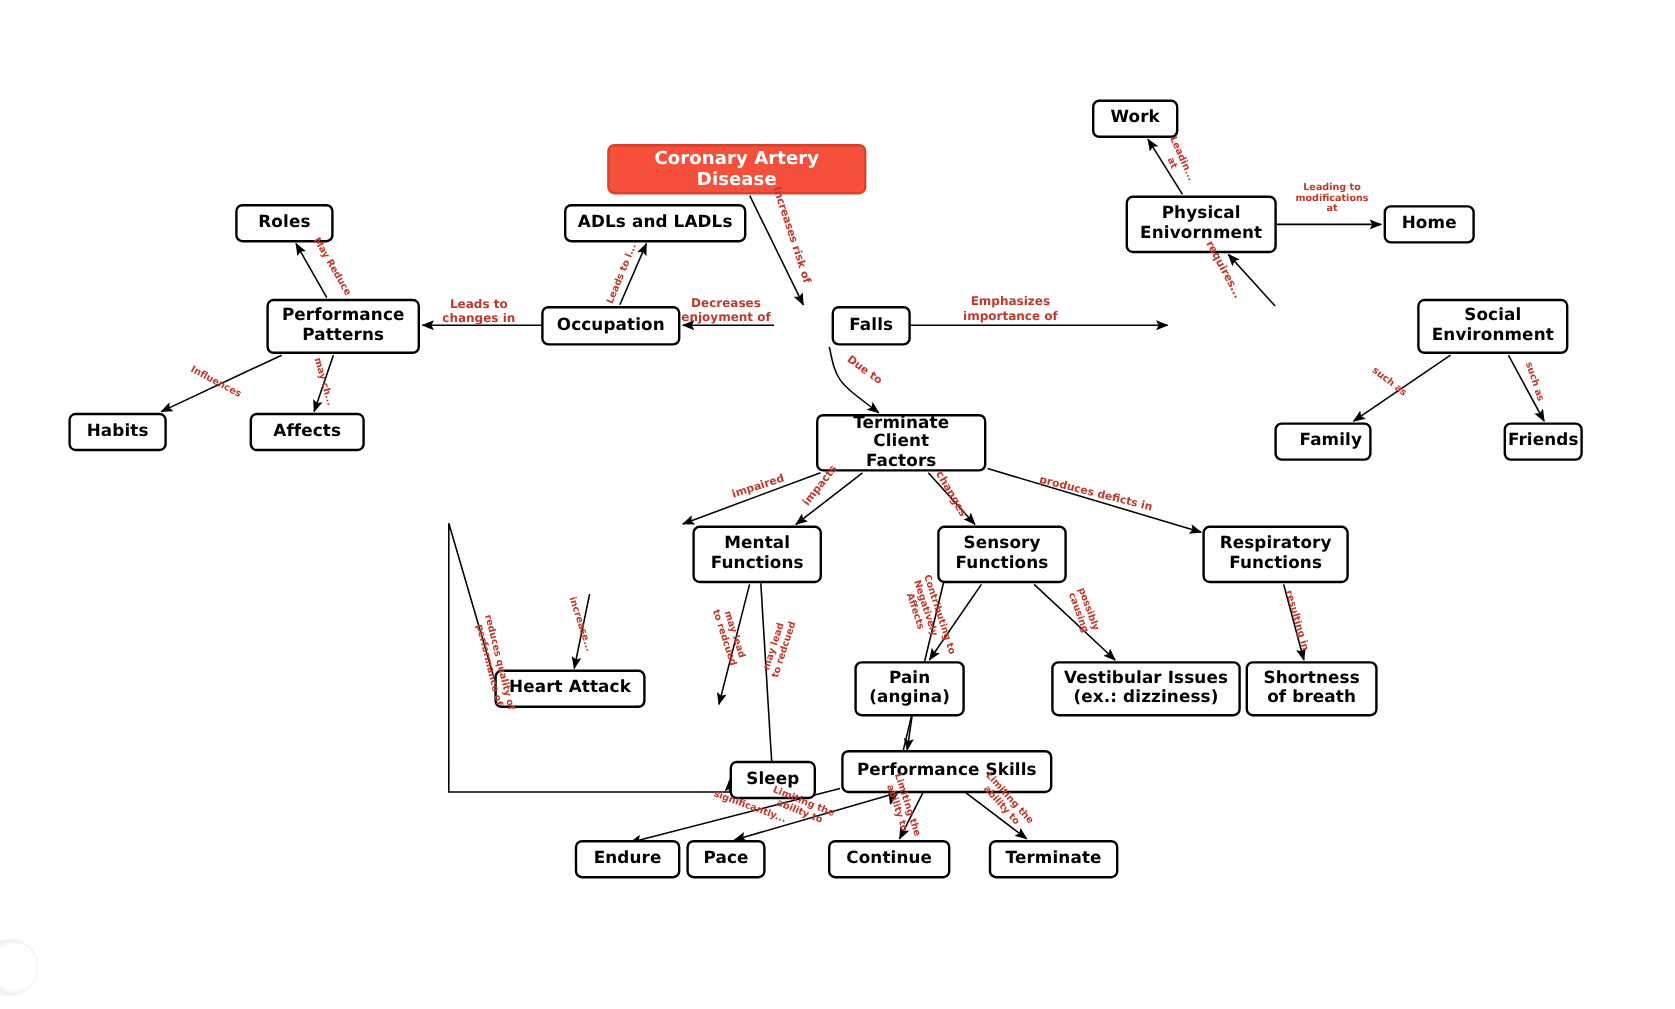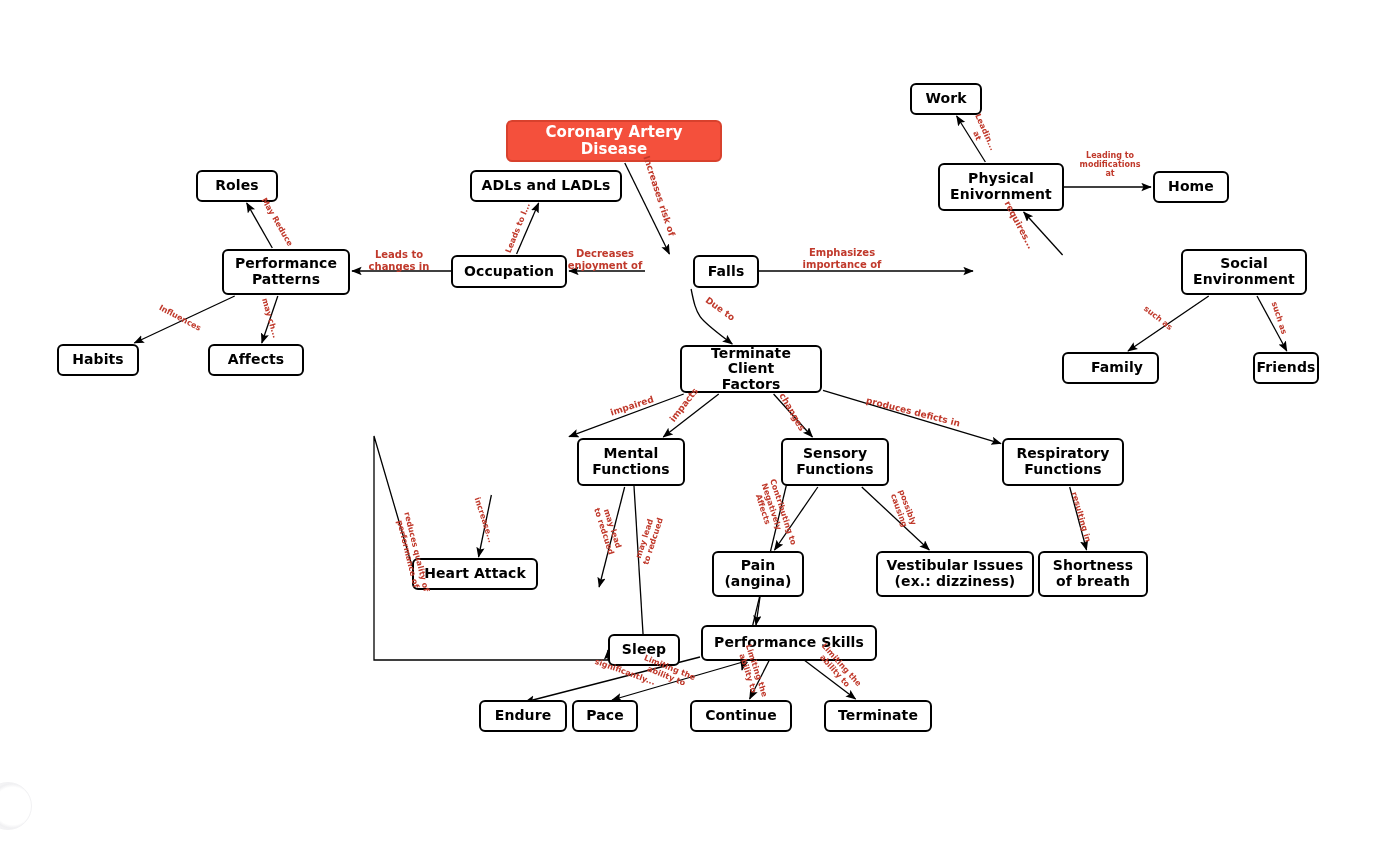--- a/index.html
+++ b/index.html
@@ -135,21 +135,21 @@
     <div class="node" style="left: 451px; top: 255px; width: 116px; height: 33px;">Occupation</div>
     <div class="node" style="left: 645px; top: 255px; width: 66px; height: 33px; margin-left: 48px;">Falls</div>
     <div class="node" style="left: 57px; top: 344px; width: 82px; height: 32px;">Habits</div>
     <div class="node" style="left: 208px; top: 344px; width: 96px; height: 32px;">Affects</div>
     <div class="node" style="left: 910px; top: 83px; width: 72px; height: 32px;">Work</div>
     <div class="node" style="left: 938px; top: 163px; width: 126px; height: 48px;">Physical
 Enivornment</div>
     <div class="node" style="left: 1153px; top: 171px; width: 76px; height: 32px;">Home</div>
     <div class="node" style="left: 1181px; top: 249px; width: 126px; height: 46px;">Social
 Environment</div>
-    <div class="node" style="left: 1062px; top: 352px; width: 97px; height: 32px; padding-left: 19px;">Family</div>
+    <div class="node" style="left: 1062px; top: 352px; width: 81px; height: 32px; padding-left: 19px;">Family</div>
     <div class="node" style="left: 1253px; top: 352px; width: 66px; height: 32px;">Friends</div>
     <div class="node" style="left: 680px; top: 345px; width: 142px; height: 48px;">Terminate Client
 Factors</div>
     <div class="node" style="left: 577px; top: 438px; width: 108px; height: 48px;">Mental
 Functions</div>
     <div class="node" style="left: 781px; top: 438px; width: 108px; height: 48px;">Sensory
 Functions</div>
     <div class="node" style="left: 1002px; top: 438px; width: 122px; height: 48px;">Respiratory
 Functions</div>
     <div class="node" style="left: 412px; top: 558px; width: 126px; height: 32px;">Heart Attack</div>

